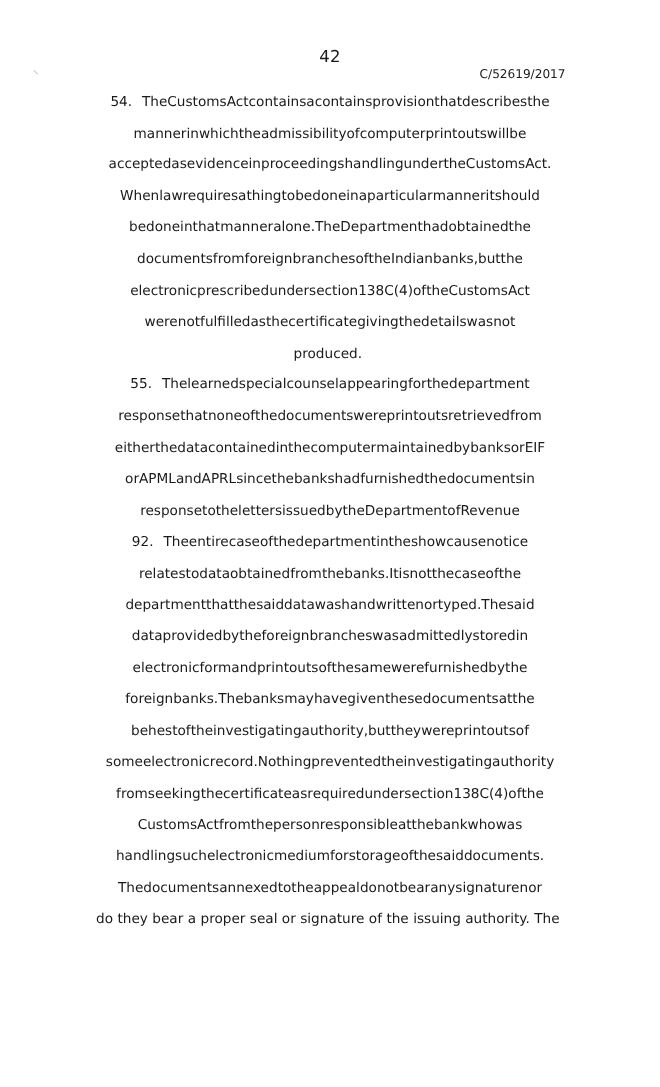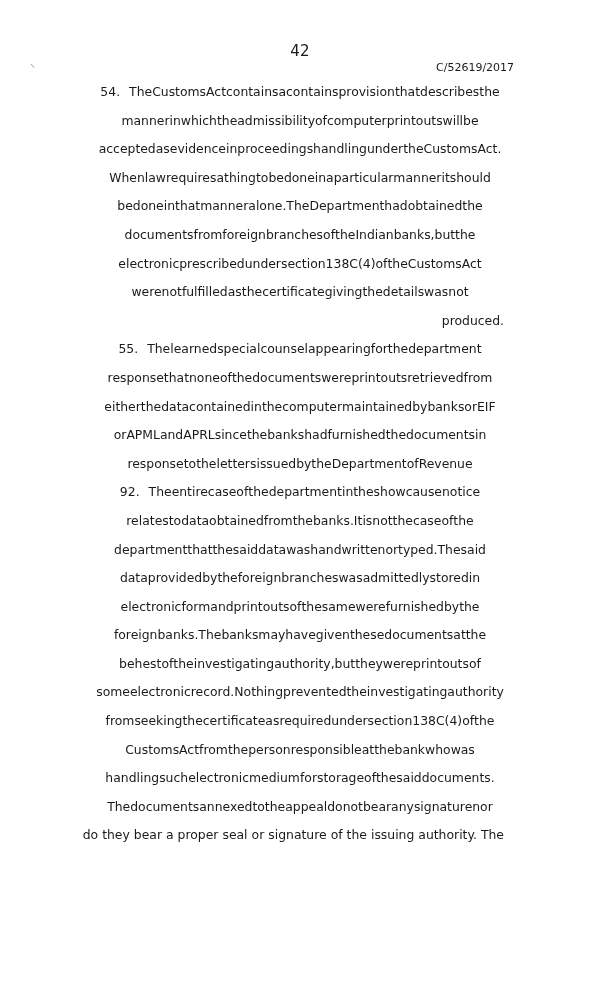--- a/index.html
+++ b/index.html
@@ -4,21 +4,21 @@
   <style>
     html, body { margin: 0; padding: 0; background: #ffffff; }
     body { width: 600px; height: 988px; position: relative; overflow: hidden;
            font-family: "DejaVu Sans", sans-serif; color: #1a1a1a; }
     .page-number { position: absolute; top: 42px; left: 0; width: 600px; text-align: center;
                    font-size: 15px; letter-spacing: 0.2px; }
     .case-number { position: absolute; top: 61px; left: 436px; font-size: 11px; }
     .body { position: absolute; top: 78px; left: 92px; width: 416px; }
     .line { height: 28.6px; line-height: 28.6px; font-size: 12.4px; white-space: nowrap;
             display: flex; justify-content: center; }
-    .line.last { justify-content: flex-end; }
+    .line.last { justify-content: center; }
     .line.last span { margin-right: 4px; }
     .num { margin-right: 9px; }
     .mark { position: absolute; color: #888; font-size: 10px; }
   </style>
 </head>
 <body>
 
 <span class="mark" style="top:60px;left:30px;">⸌</span>
 <div class="page-number">42</div>
 <div class="case-number">C/52619/2017</div>

